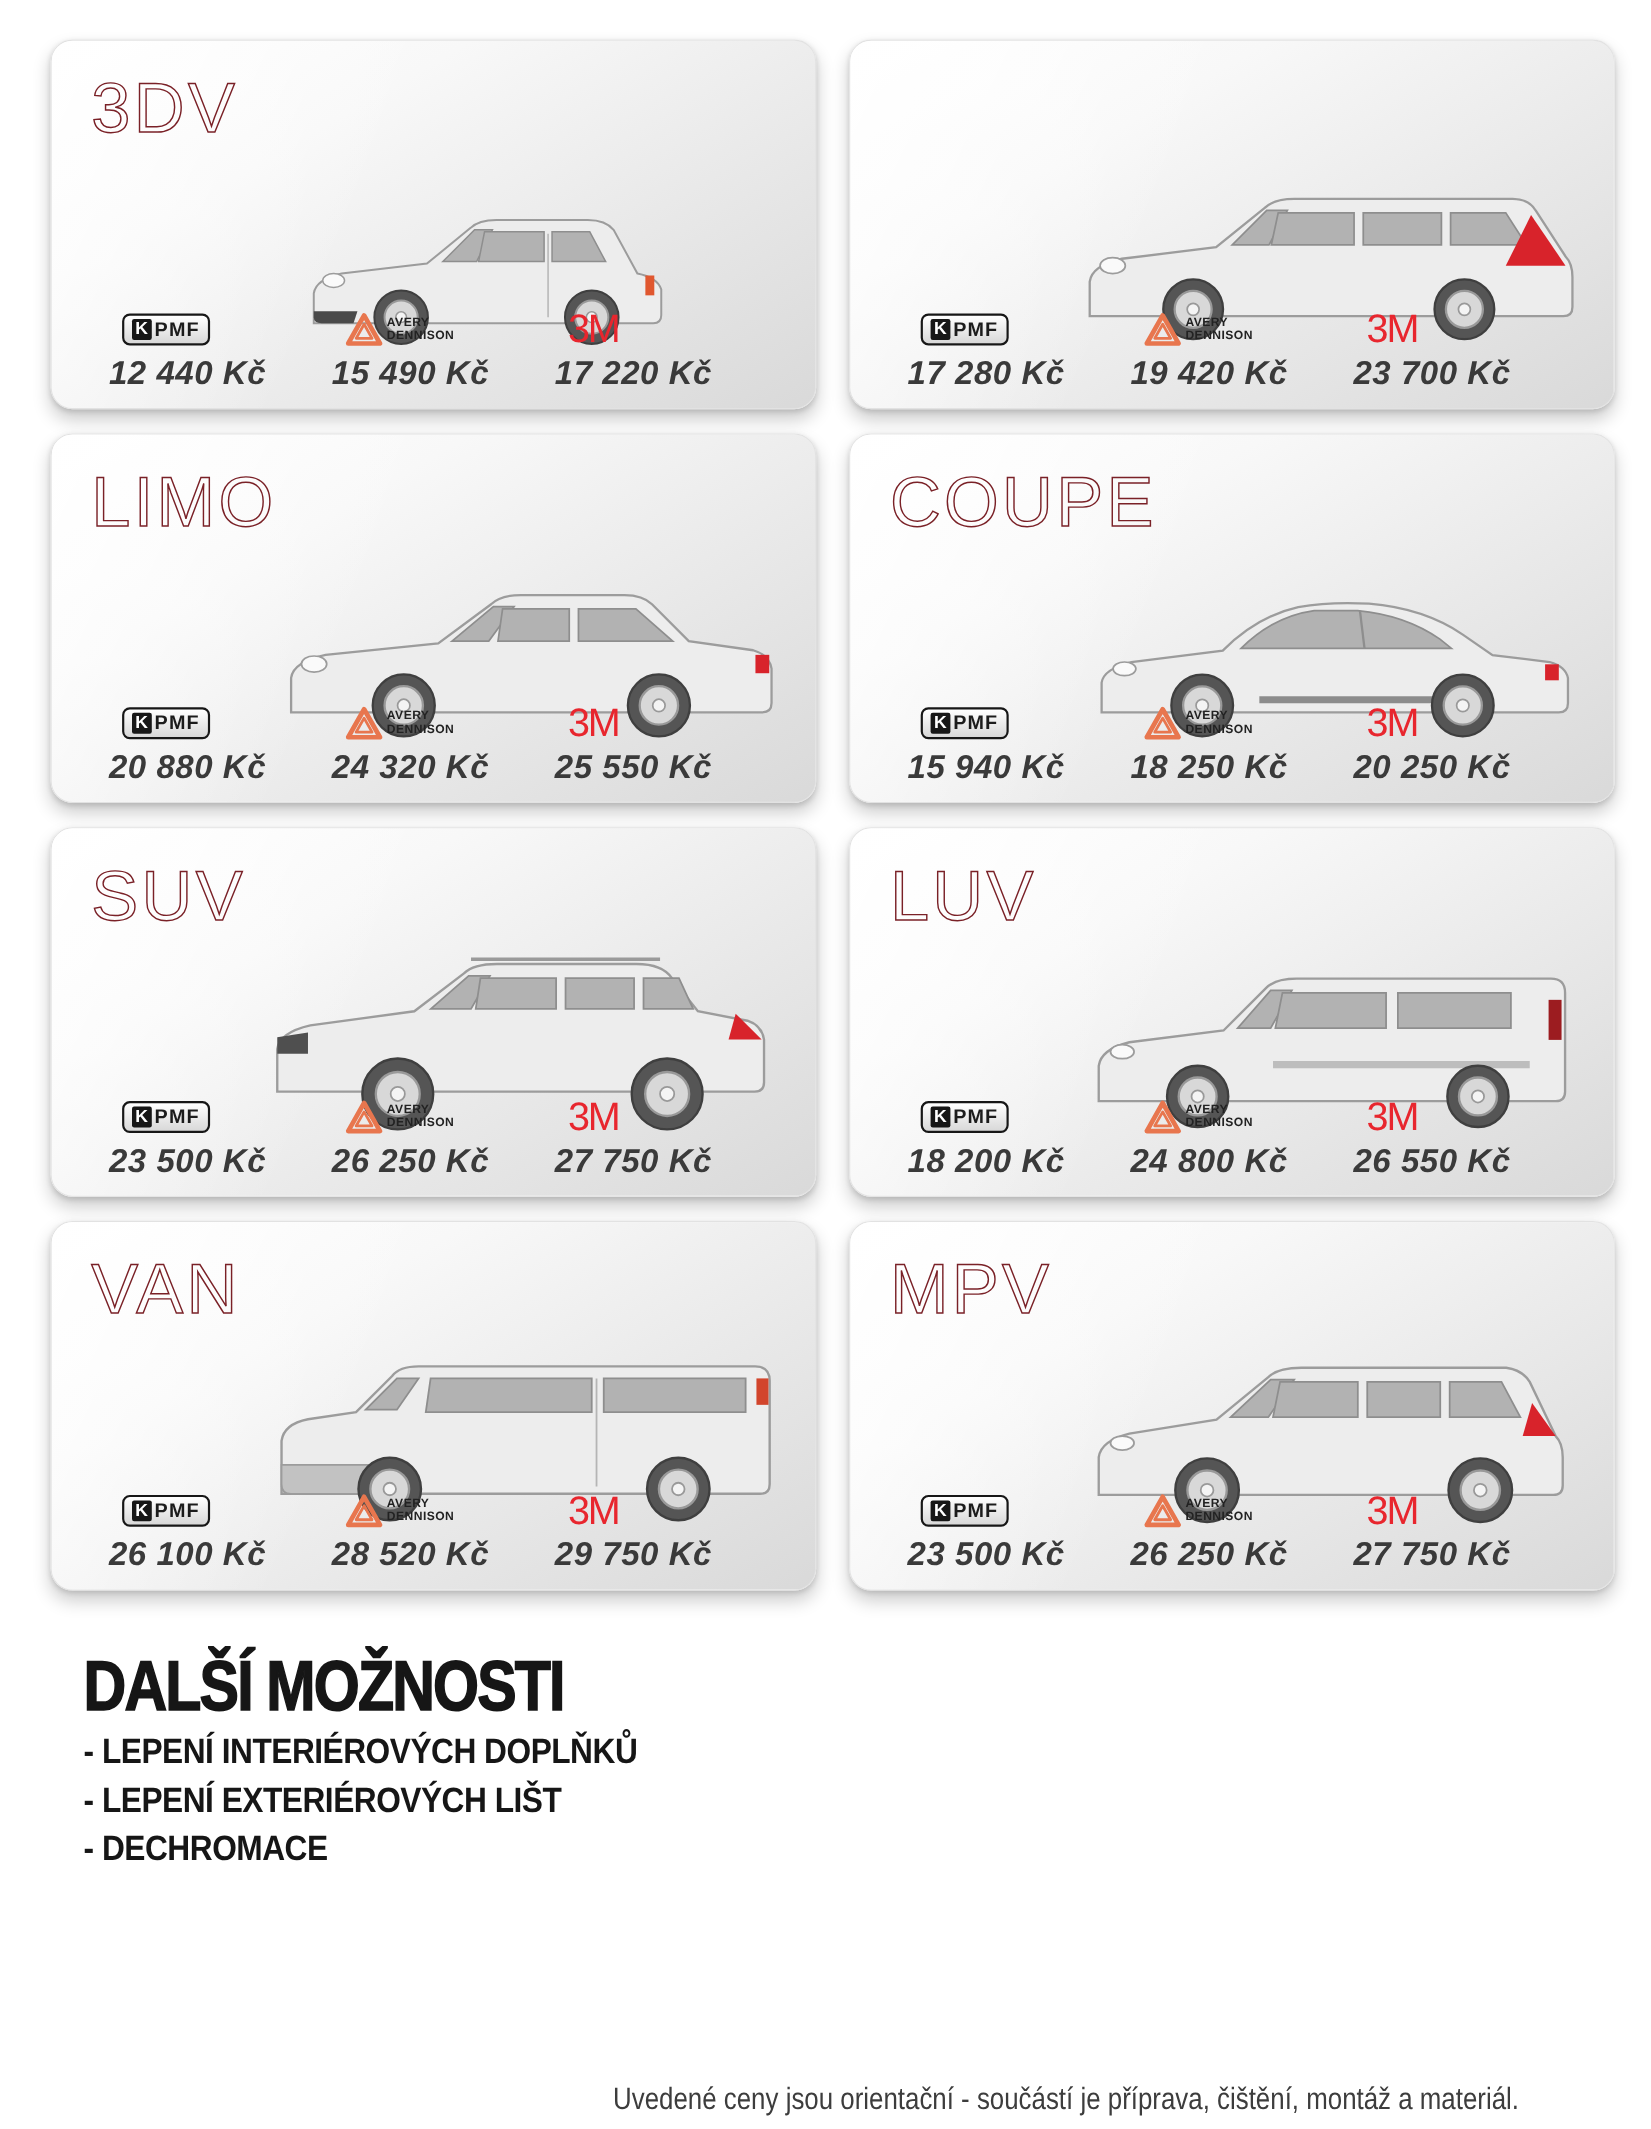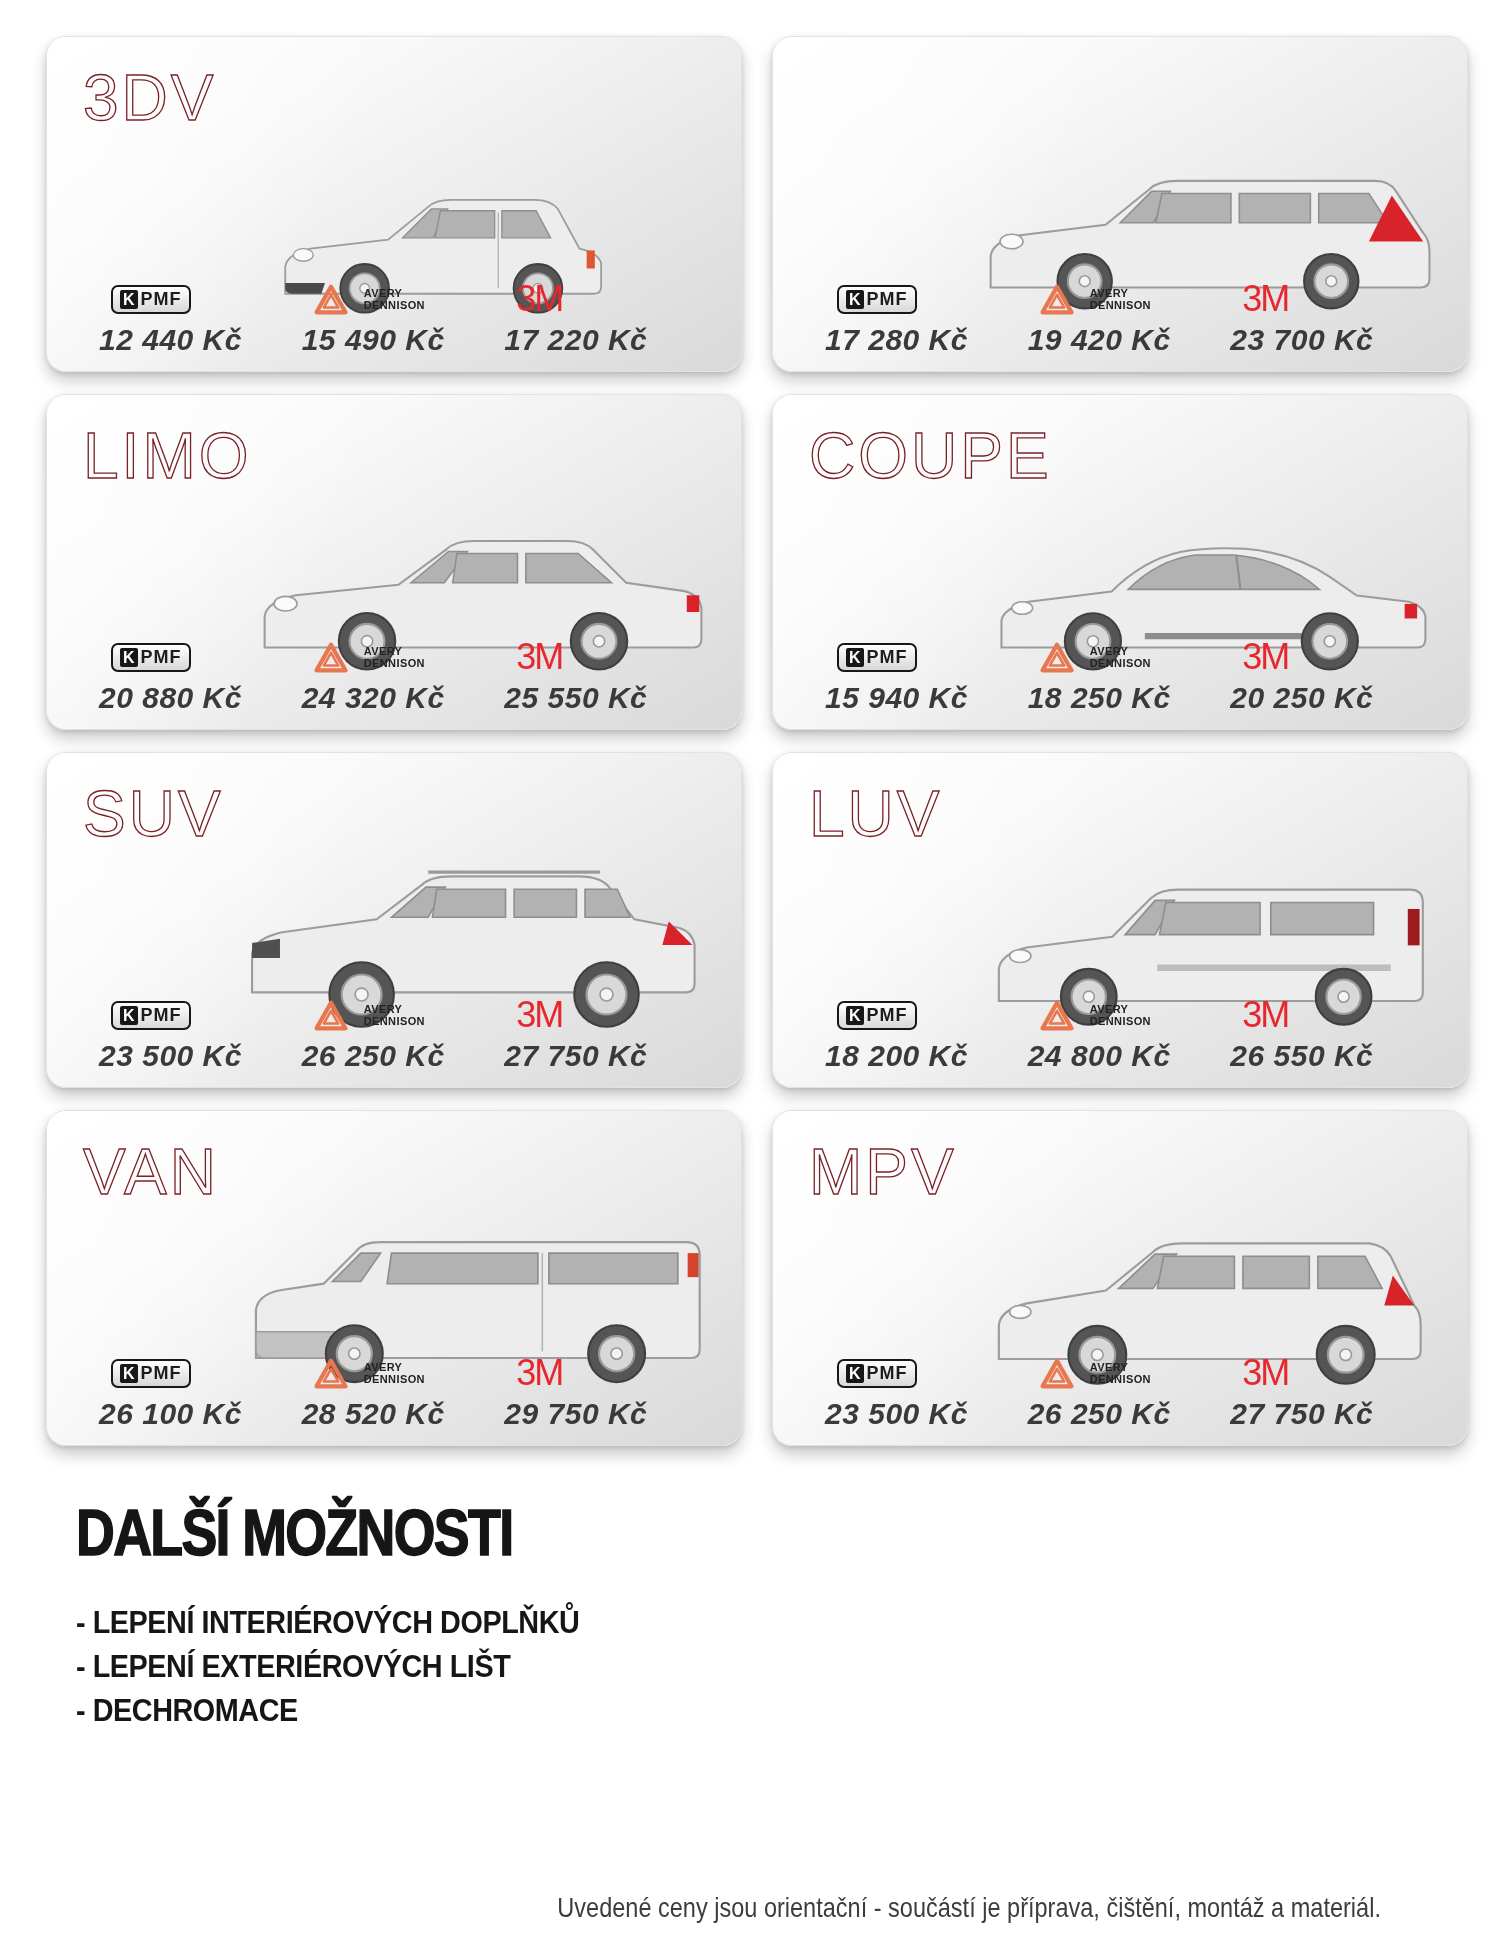--- a/index.html
+++ b/index.html
@@ -57,40 +57,40 @@
     background:linear-gradient(#ffffff,#d8d8d8);
   }
   .kpmf-k {
     background:#171717; color:#ffffff; font-weight:bold;
     font-size:16px; padding:0 3px; line-height:19px; border-radius:2px;
   }
   .kpmf-pmf {
     font-weight:800; font-size:18px;
     color:#1c1c1c; letter-spacing:1px;
   }
-  .avery { display:inline-flex; align-items:center; gap:16px; }
+  .avery { display:inline-flex; align-items:center; gap:4px; }
   .avery-tri { width:34px; height:31px; }
   .avery-text { display:flex; flex-direction:column; }
   .avery-text span {
     font-size:11px; font-weight:bold; color:#222; line-height:1.1; letter-spacing:.4px;
   }
   .threem {
     font-size:36px; font-weight:400; color:var(--brand-red,#e8262e);
     letter-spacing:-2px; line-height:1;
   }
 
   
   .more { position:absolute; top:1496px; left:76px; color:#161616; }
   .more-heading {
     font-size:64px; font-weight:900; letter-spacing:-2px;
     transform:scaleX(.84); transform-origin:left;
     -webkit-text-stroke:1.5px #161616;
     white-space:nowrap;
   }
-  .more-list { list-style:none; margin-top:30px; }
+  .more-list { list-style:none; }
   .more-list li {
     font-size:32px; font-weight:bold; line-height:44px; letter-spacing:-.5px;
     transform:scaleX(.9); transform-origin:left; white-space:nowrap;
   }
 
   .footer {
     position:absolute; top:1888px; left:0; width:100%;
     text-align:right; color:#3d3d3d;
   }
   .footer div {

